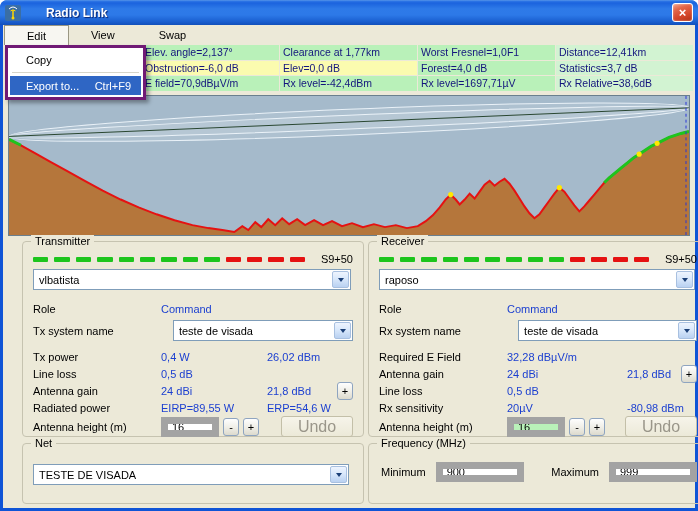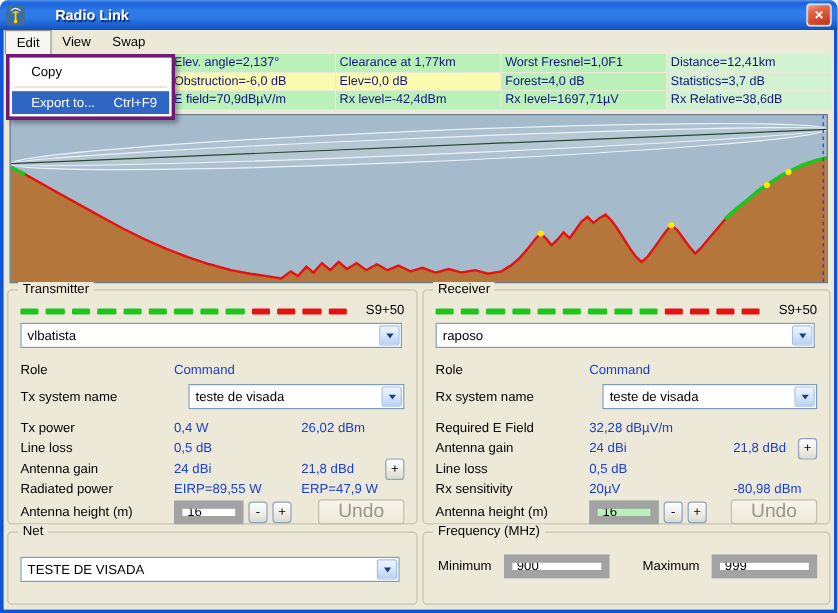--- a/index.html
+++ b/index.html
@@ -11,36 +11,36 @@
     display:flex;align-items:center;gap:5px;padding:0 5px;}
   .app-icon{width:16px;height:16px;display:flex;}
   .title{color:#fff;font-weight:bold;font-size:12px;flex:1;text-shadow:1px 1px 1px rgba(0,20,90,.85);padding-left:20px;}
   .close{width:21px;height:19px;border:1px solid #fff;border-radius:3px;color:#fff;font-size:13px;font-weight:bold;
     display:flex;align-items:center;justify-content:center;line-height:1;
     background:linear-gradient(160deg,#f2a48c 0%,#e3674a 28%,#d4472a 65%,#b03014 100%);
     box-shadow:inset 0 0 2px rgba(255,255,255,.55);cursor:default;}
   .client{position:absolute;top:25px;left:3px;width:692px;height:483px;background:#ece9d8;}
   
   .menubar{display:flex;height:20px;font-size:11px;align-items:stretch;padding-left:1px;}
-  .menu-top{padding:0 9px;display:flex;align-items:center;color:#000;}
+  .menu-top{padding:0 22px;display:flex;align-items:center;color:#000;}
   .menu-top.open{background:#f7f6f1;border:1px solid #9a9783;border-bottom:none;}
   .dropdown{position:absolute;left:2px;top:20px;width:141px;background:#fff;border:3px solid #701a75;
     box-shadow:3px 3px 4px rgba(0,0,0,.35);padding:2px;z-index:30;}
   .drop-item{height:19px;display:flex;align-items:center;justify-content:space-between;padding:0 10px 0 16px;font-size:11px;color:#000;}
   .drop-item.hl{background:#2f66c4;color:#fff;}
   .drop-sep{height:1px;background:#d7d5c9;margin:3px 2px;}
   
   .infopanel{position:absolute;left:139px;top:20px;width:551px;height:46px;display:grid;
     grid-template-columns:repeat(4,1fr);grid-template-rows:repeat(3,1fr);gap:1px;background:#ece9d8;}
   .info-cell{font-size:10.5px;line-height:14px;padding:0 3px;white-space:nowrap;overflow:hidden;}
   
   .chart{position:absolute;left:5px;top:70px;width:682px;height:141px;border:1px solid #6a7f8e;}
   .chart svg{position:absolute;inset:0;width:100%;height:100%;display:block;}
   
-  .group{position:absolute;border:1px solid #c6c3b0;border-radius:4px;}
+  .group{position:absolute;border:1px solid #c6c3b0;border-radius:4px;margin-left:16px;}
   .legend{position:absolute;top:-7px;left:8px;background:#ece9d8;padding:0 4px;font-size:11px;color:#000;}
   #tx-group{left:3px;top:216px;width:342px;height:196px;}
   #rx-group{left:349px;top:216px;width:340px;height:196px;}
   #net-group{left:3px;top:418px;width:342px;height:61px;}
   #freq-group{left:349px;top:418px;width:340px;height:61px;}
   .sigrow{position:absolute;left:10px;right:10px;top:10px;height:14px;display:flex;align-items:center;}
   .sigbar{flex:1;display:flex;gap:6px;align-items:center;}
   .dash{height:5px;flex:1;border-radius:1px;}
   .siglabel{margin-left:10px;font-size:11px;width:38px;text-align:right;}
   .combo{height:21px;border:1px solid #7f9db9;background:#fff;font-size:11px;display:flex;align-items:center;
@@ -192,21 +192,21 @@
       </div>
       <div class="prow r3">
         <span class="plabel">Antenna gain</span>
         <span class="pv1">24 dBi</span>
         <span class="pv2">21,8 dBd</span>
         <span class="mini plusbtn">+</span>
       </div>
       <div class="prow r4">
         <span class="plabel">Radiated power</span>
         <span class="pv1">EIRP=89,55 W</span>
-        <span class="pv2">ERP=47,9 W</span>
+        <span class="pv2">ERP=54,6 W</span>
       </div>
       <div class="prow r-h">
         <span class="plabel">Antenna height (m)</span>
         <input class="tin hin" value="16" style="">
         <span class="mini">-</span>
         <span class="mini">+</span>
       </div>
       <div class="undo">Undo</div>
     </div>
 

